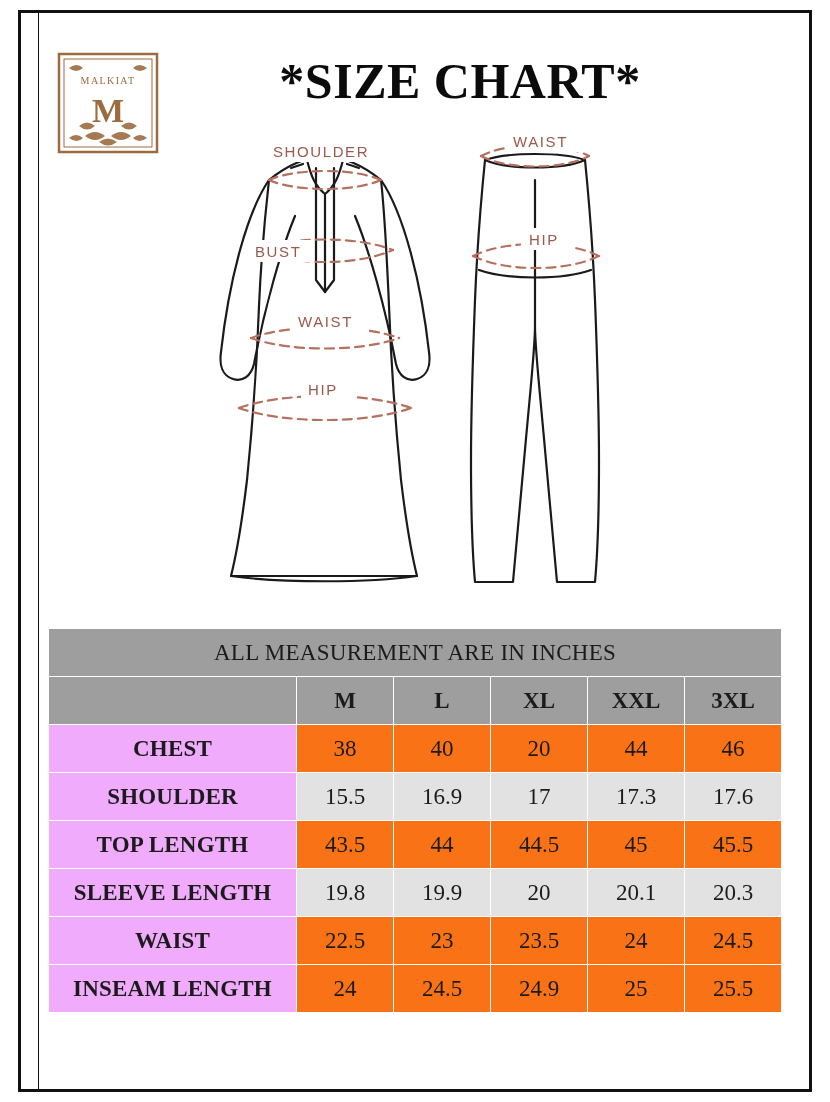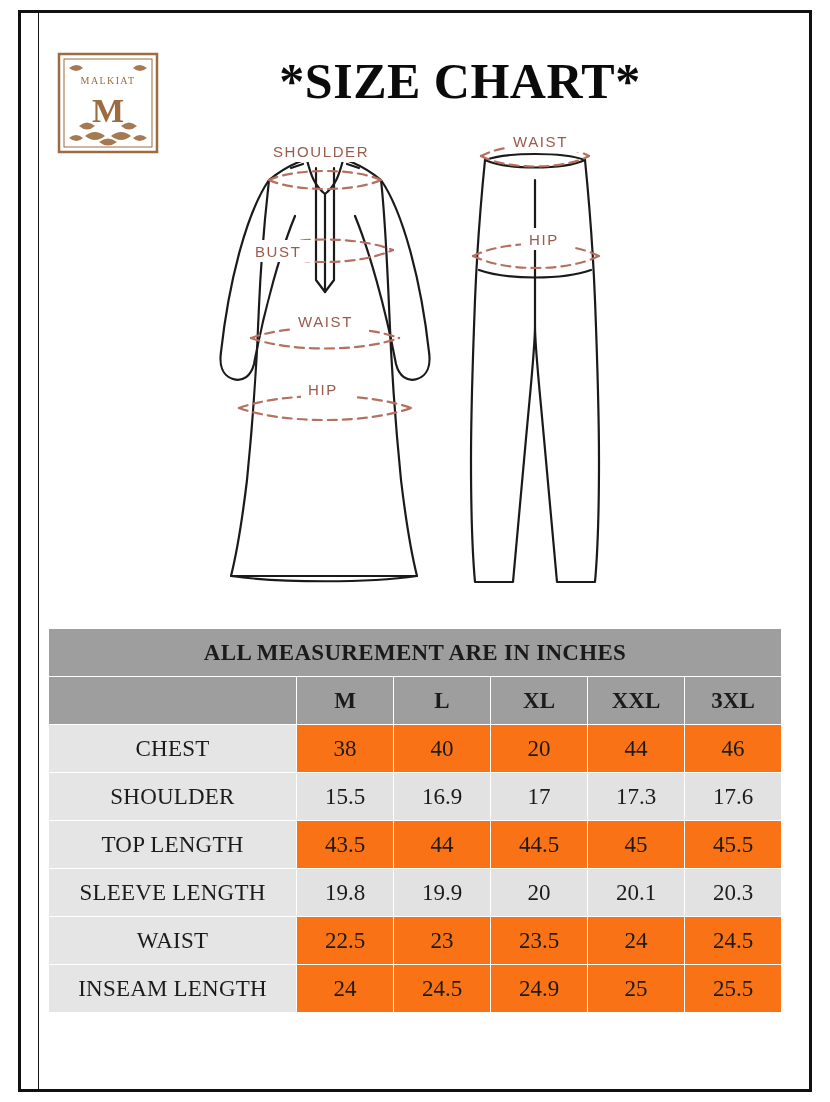--- a/index.html
+++ b/index.html
@@ -92,37 +92,37 @@
     border: 1px solid #ffffff;
     text-align: center;
     vertical-align: middle;
     height: 45px;
     font-size: 23px;
     color: #1b1b1b;
   }
   .hdr-banner {
     background: #9e9e9e;
     color: #111;
-    font-weight: bold;
+    font-weight: normal;
     font-size: 26px;
     letter-spacing: 0.3px;
     height: 48px;
   }
   .sizes-row td {
     background: #9e9e9e;
     font-weight: bold;
     font-size: 26px;
     color: #111;
   }
   .sizes-row td.blank {
     background: #9e9e9e;
   }
   .rowlabel {
-    background: #e5e5e5;
-    font-weight: normal;
+    background: #f0abfc;
+    font-weight: bold;
     font-size: 24px;
     color: #111;
     letter-spacing: 0.2px;
   }
   .cell-a { background: #f97316; }
   .cell-b { background: #e2e2e2; }
   .c-label { width: 248px; }
   .c-val { width: 97px; }
 </style>
 </head>

